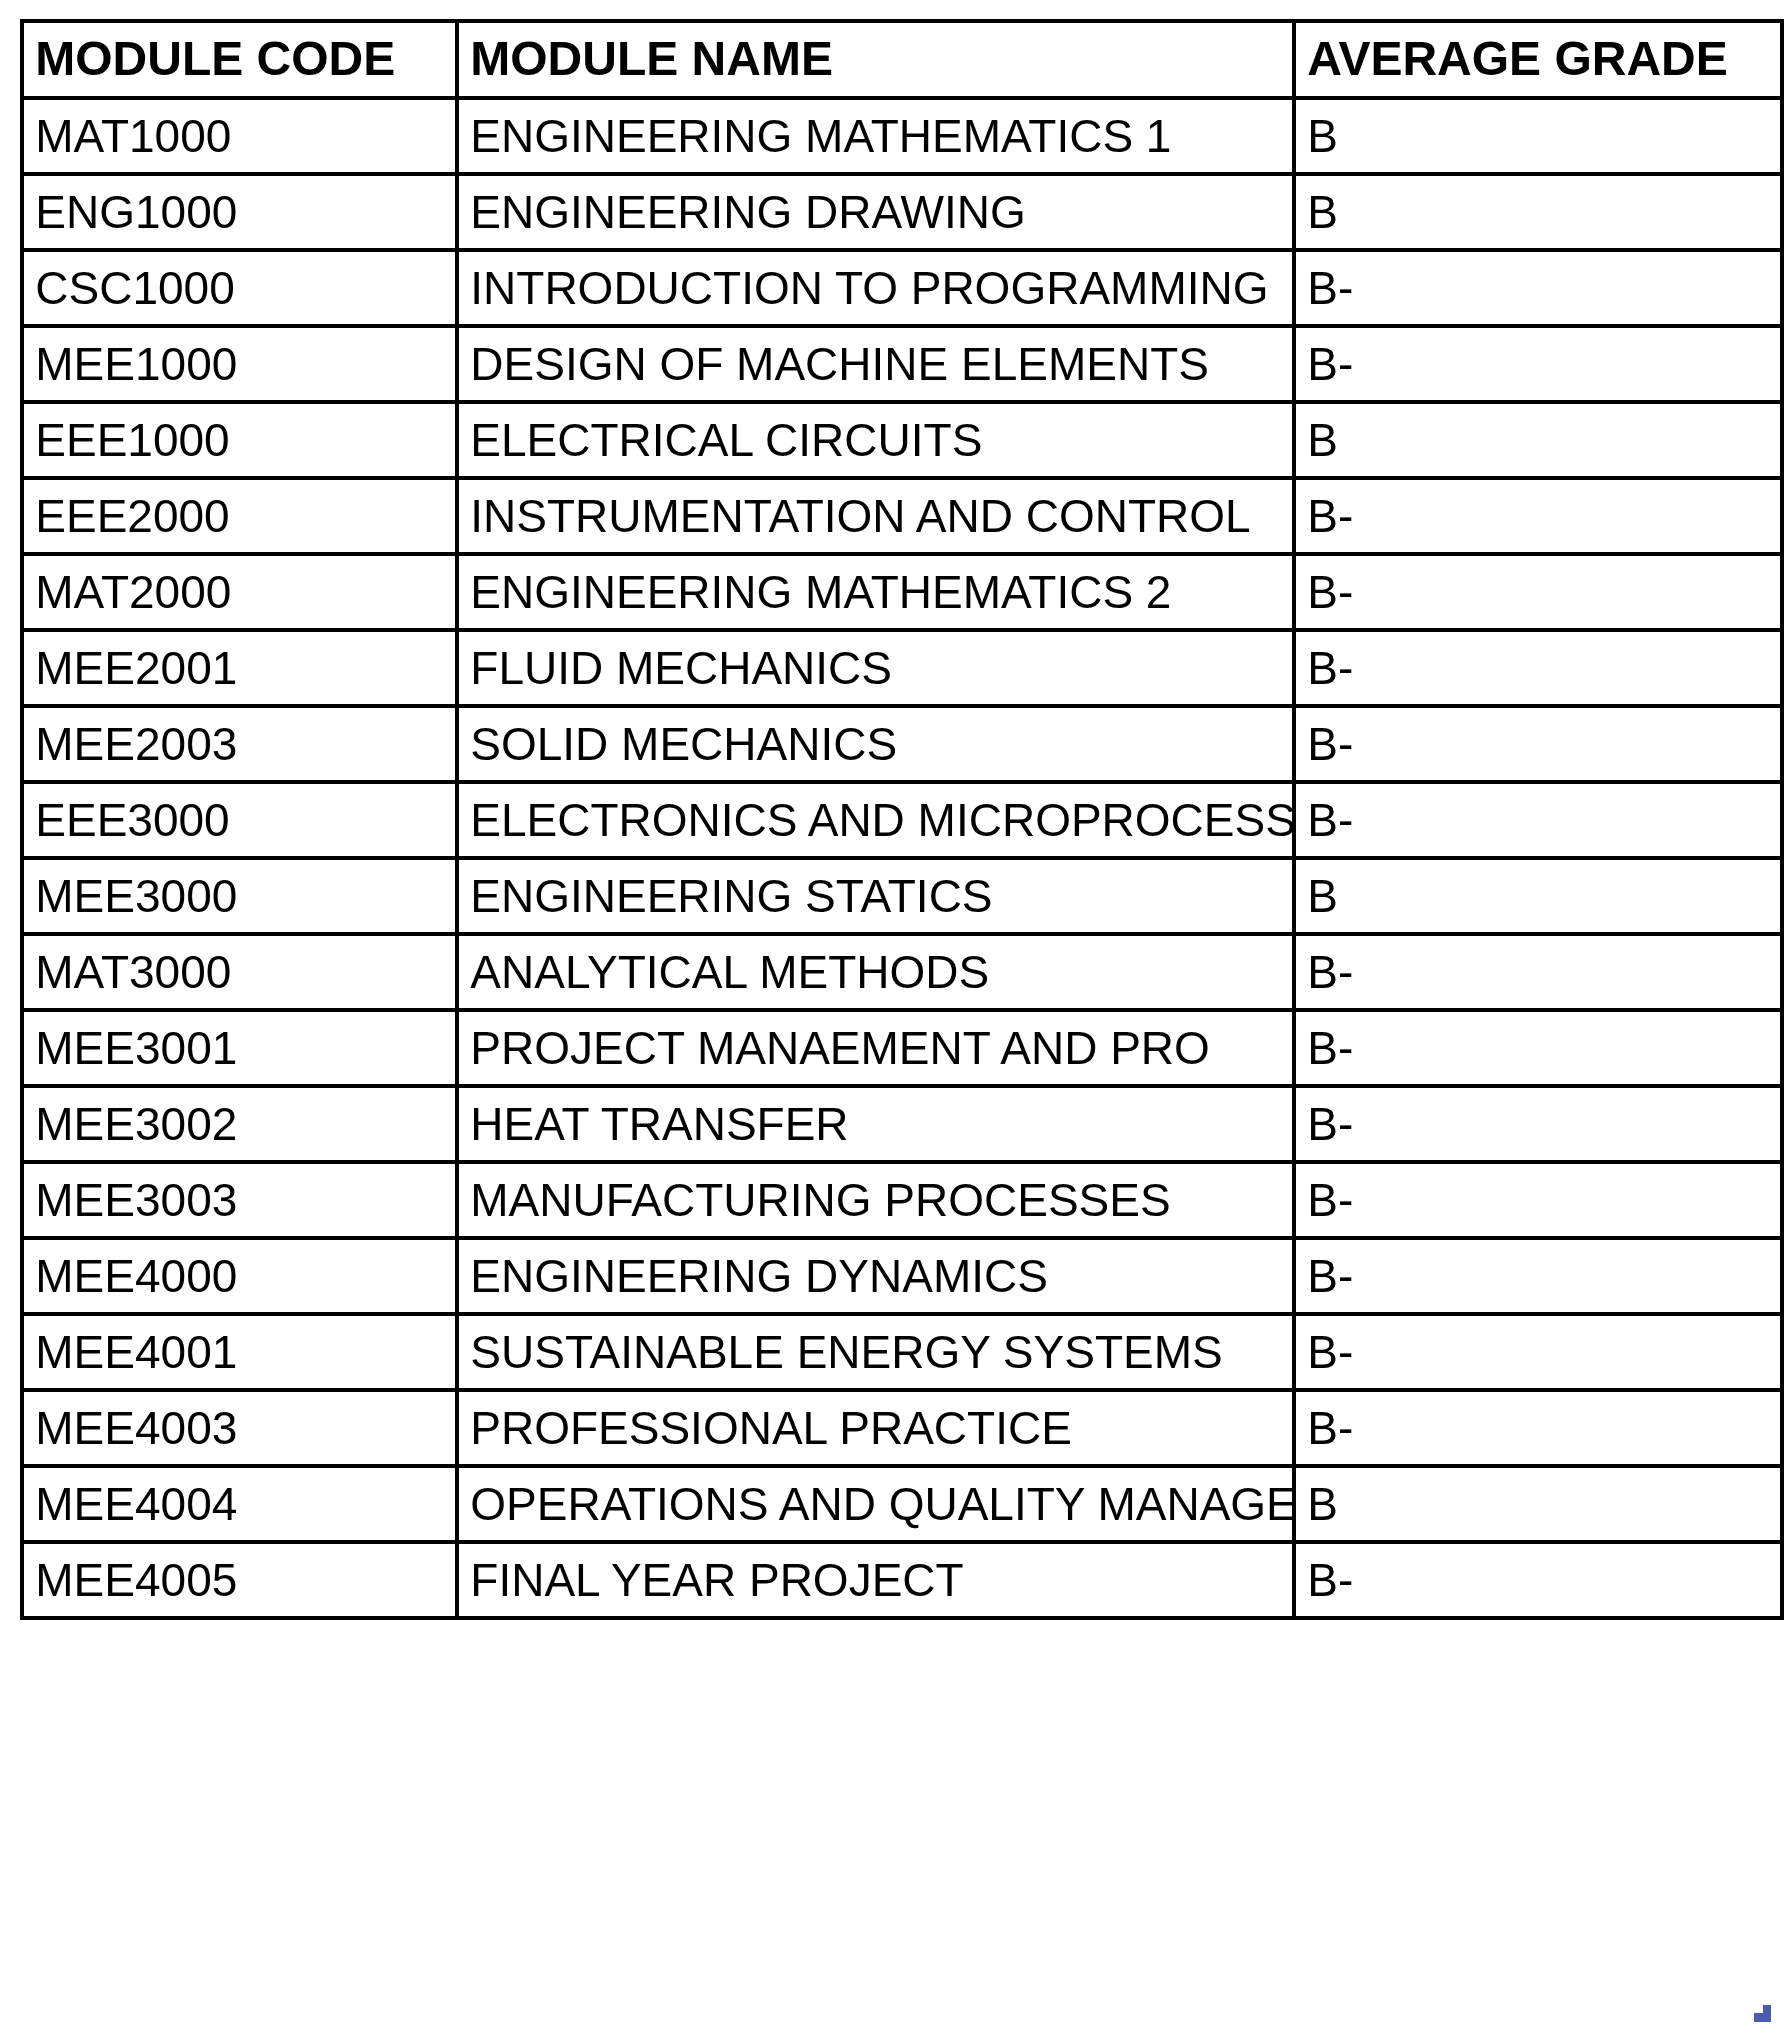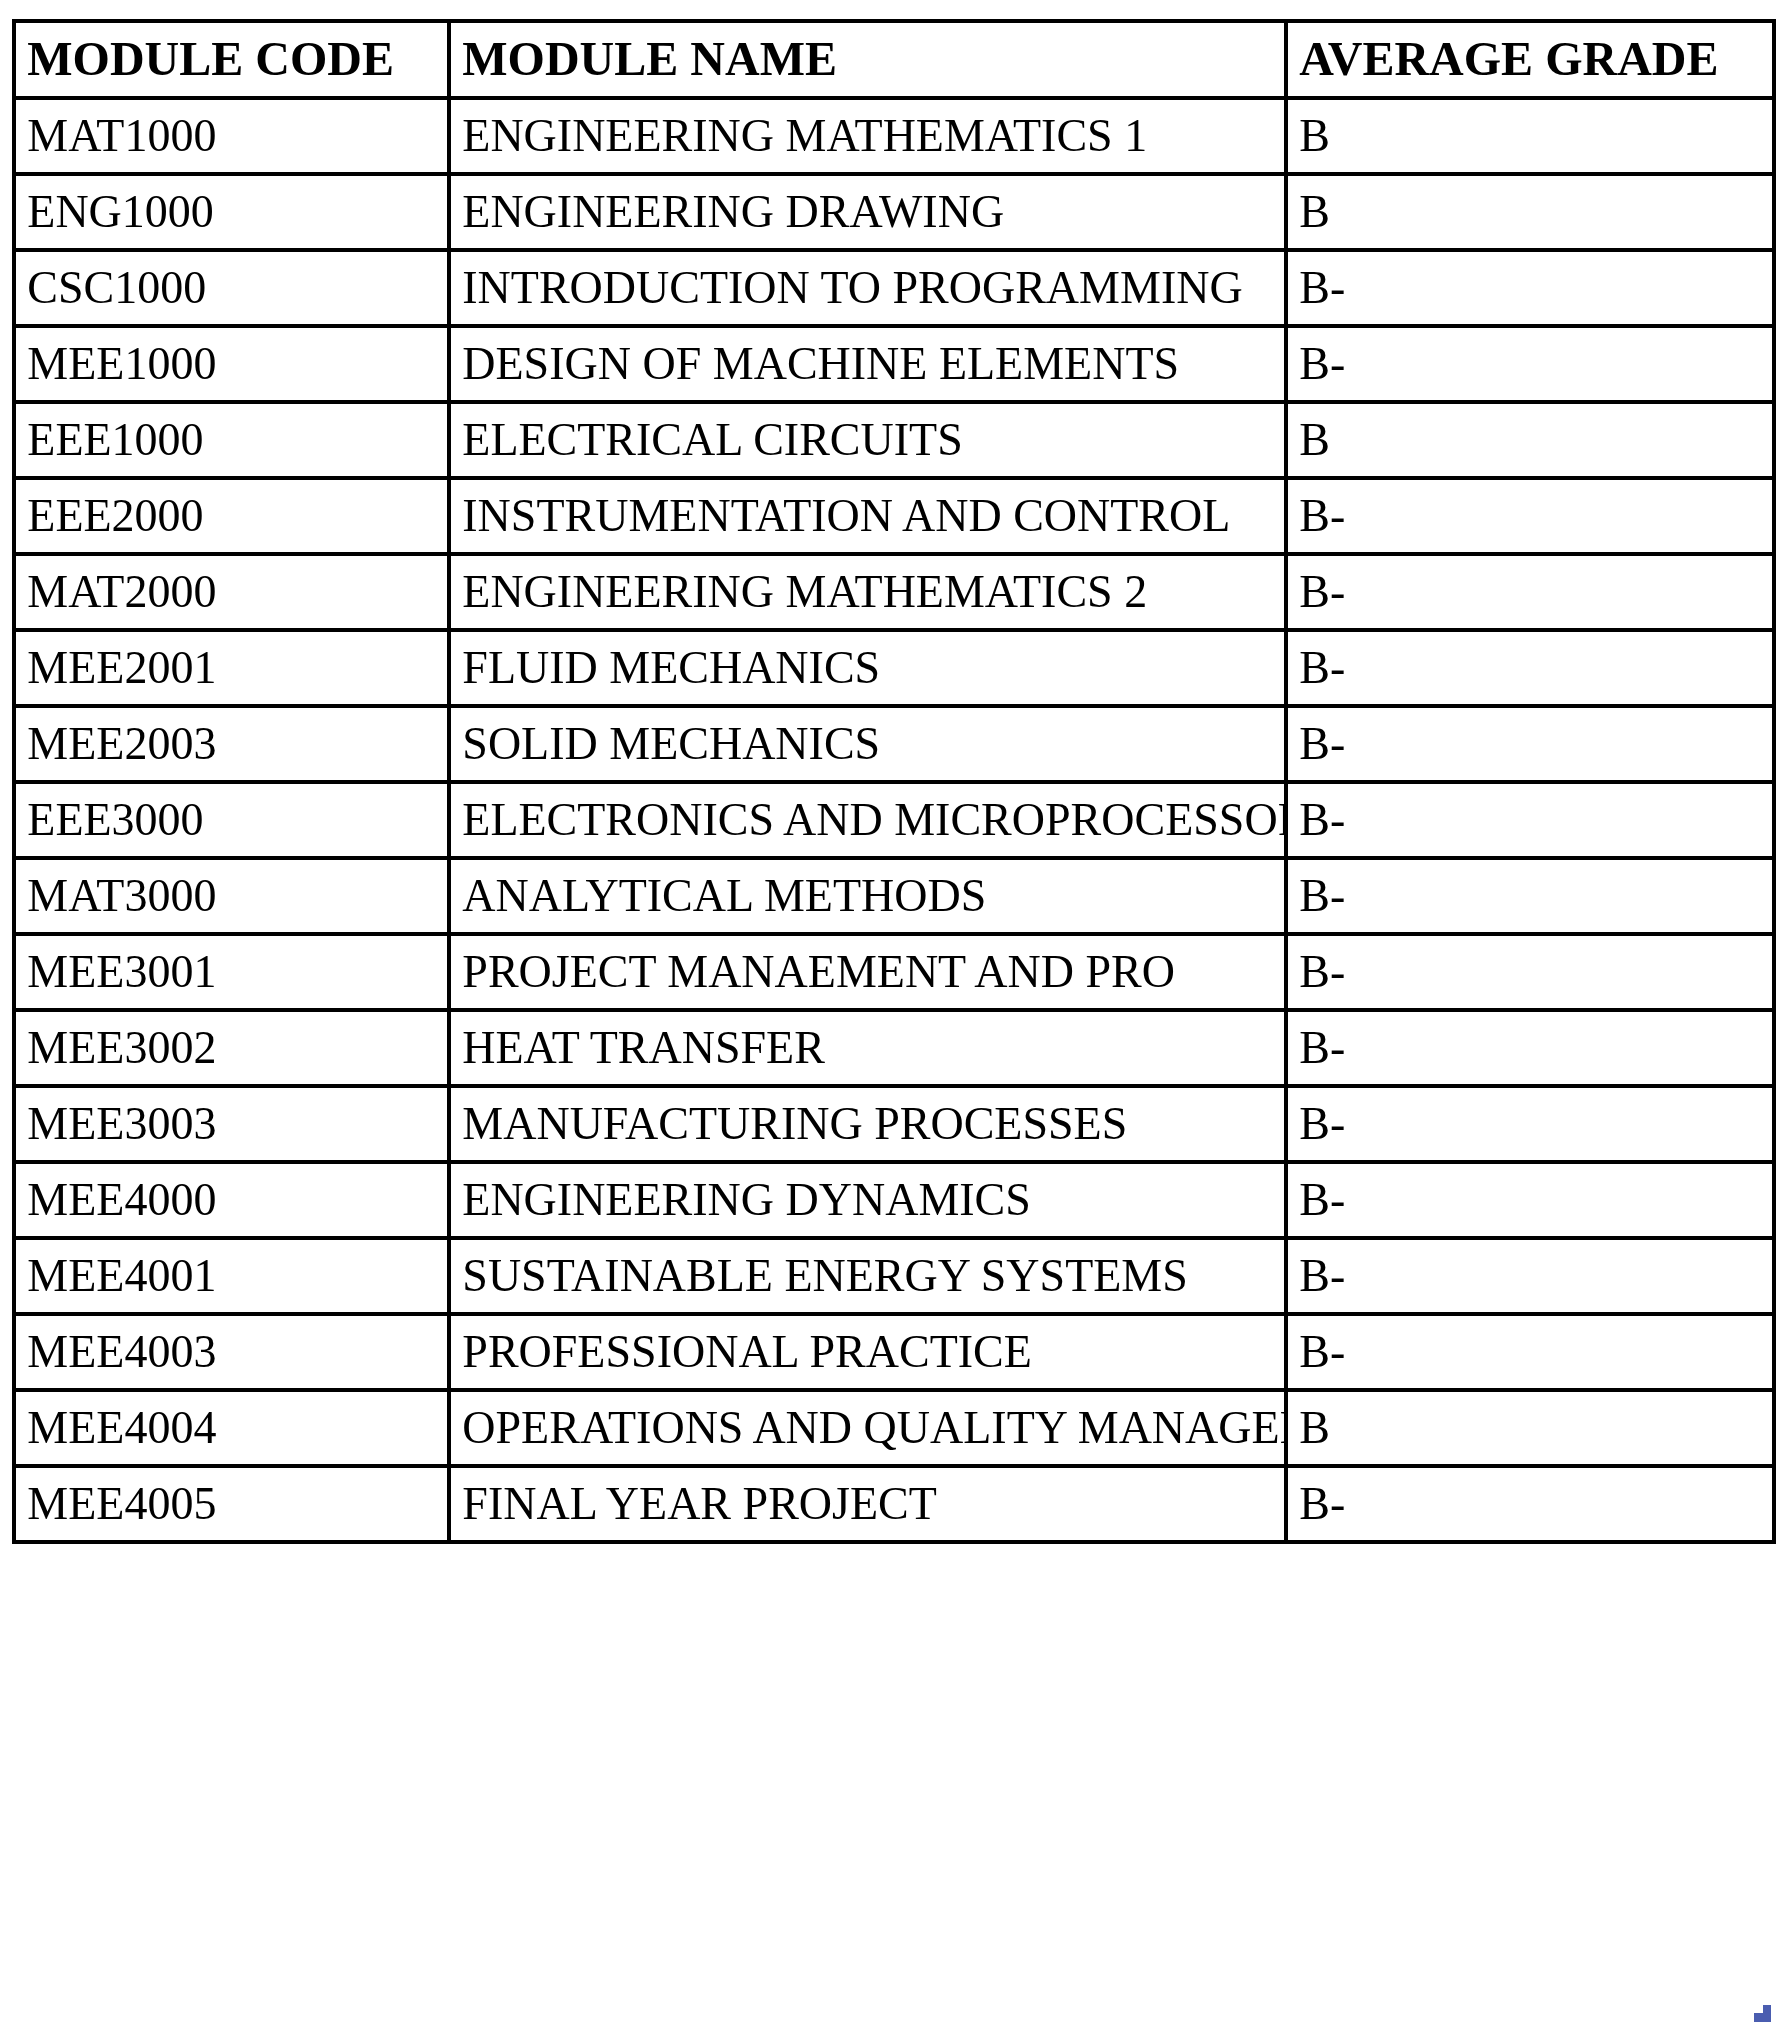--- a/index.html
+++ b/index.html
@@ -1,19 +1,19 @@
 <!DOCTYPE html>
 <html style="font-size:10.6px"><head>
 <meta charset="utf-8">
 <style>
   html, body { margin:0; padding:0; background:#ffffff; }
   body { width:1787px; height:2035px; position:relative; overflow:hidden;
          font-family:"Liberation Sans", sans-serif; color:#000; }
   table { border-collapse:collapse; table-layout:fixed; position:absolute;
-          left:12px; top:18.6px; width:1760px;font-family:Liberation Serif, serif; }
+          left:20px; top:18.6px; width:1760px; }
   td, th { border:4px solid #000; padding:0 0 0 11.3px; height:72px;
            overflow:hidden; white-space:nowrap; text-align:left;
            font-size:46px; line-height:1; vertical-align:middle; }
   th { font-weight:bold; height:73px; font-size:48px; }
   col.c1 { width:435px; } col.c2 { width:837px; } col.c3 { width:488px; }
   .handle { position:absolute; left:1754px; top:2005px; width:17px; height:17px; }
   .handle .a { position:absolute; left:8.6px; top:0; width:8.6px; height:17px; background:#4a5db0; }
   .handle .b { position:absolute; left:0; top:8px; width:17px; height:9.3px; background:#4a5db0; }
 </style>
 </head>
@@ -77,20 +77,25 @@
         <td>MEE2003</td>
         <td>SOLID MECHANICS</td>
         <td>B-</td>
       </tr>
       <tr>
         <td>EEE3000</td>
         <td>ELECTRONICS AND MICROPROCESSORS</td>
         <td>B-</td>
       </tr>
       <tr>
+        <td>MEE3000</td>
+        <td>ENGINEERING STATICS</td>
+        <td>B</td>
+      </tr>
+      <tr>
         <td>MAT3000</td>
         <td>ANALYTICAL METHODS</td>
         <td>B-</td>
       </tr>
       <tr>
         <td>MEE3001</td>
         <td>PROJECT MANAEMENT AND PRO</td>
         <td>B-</td>
       </tr>
       <tr>

